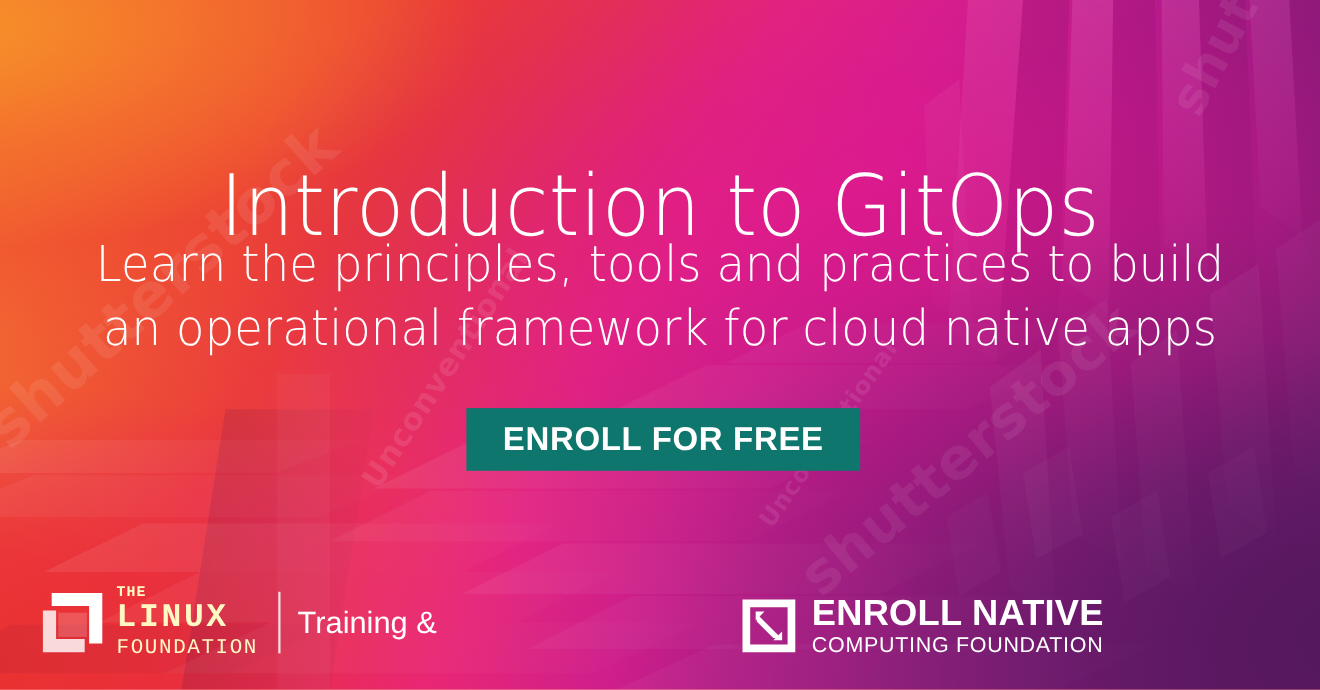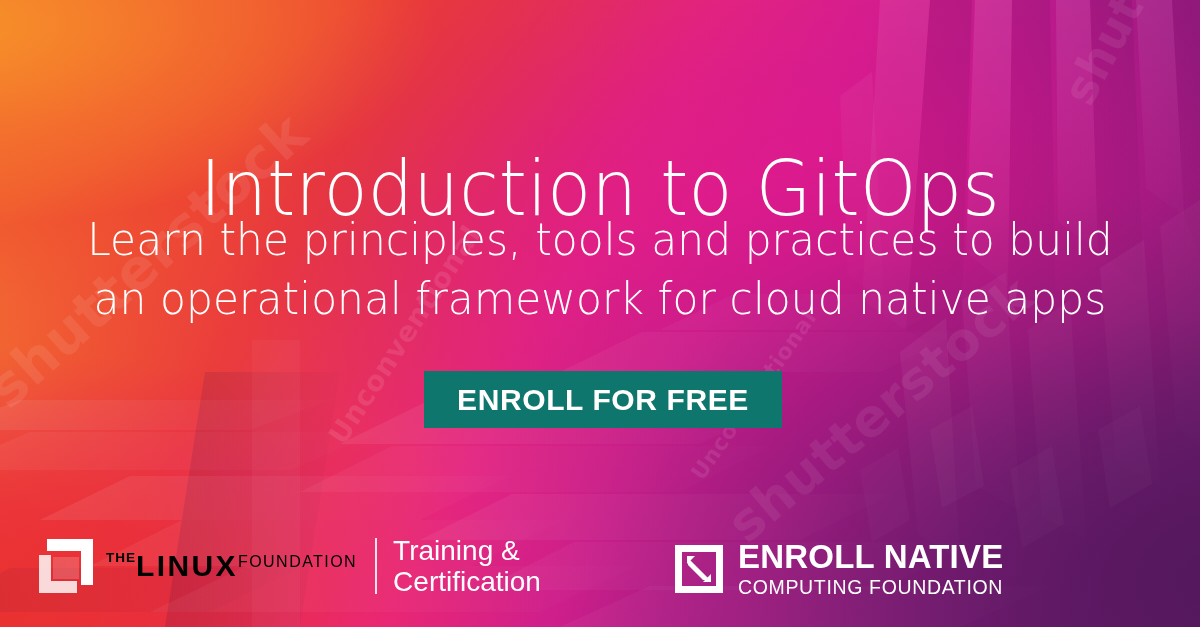--- a/index.html
+++ b/index.html
@@ -214,40 +214,40 @@
     height: 66px;
   }
   .lf-mark {
     width: 62px;
     height: 62px;
     flex: 0 0 62px;
   }
   .lf-words {
     margin-left: 9px;
     display: flex;
-    flex-direction: row;
+    flex-direction: column;
     justify-content: center;
-    color: #000000;
-    font-family: Liberation Sans, sans-serif;
+    color: #fef9c3;
+    font-family: Liberation Mono, monospace;
     line-height: 1;
   }
   .lf-the {
     font-size: 13.5px;
     font-weight: 700;
     letter-spacing: 1.0px;
     margin-bottom: 2px;
   }
   .lf-linux {
     font-size: 30px;
     font-weight: 700;
     letter-spacing: 2.4px;
     line-height: 0.98;
   }
   .lf-foundation {
-    font-size: 16px;
+    font-size: 19px;
     font-weight: 400;
     letter-spacing: 1.45px;
     margin-top: 3px;
   }
   .lf-divider {
     width: 2px;
     height: 56px;
     background: rgba(255,255,255,0.85);
     margin: 0 16px 0 18px;
     flex: 0 0 2px;
@@ -424,21 +424,20 @@
         <rect x="18" y="22" width="26" height="22" fill="#ffffff" opacity="0.18"></rect>
       </svg>
       <div class="lf-words">
         <div class="lf-the">THE</div>
         <div class="lf-linux">LINUX</div>
         <div class="lf-foundation">FOUNDATION</div>
       </div>
       <div class="lf-divider"></div>
       <div class="lf-tc">
         <span>Training &amp;</span>
-        <span>Certification</span>
       </div>
     </div>
 
     <div class="cncf">
       <svg class="cncf-mark" viewBox="0 0 52 52">
         <path d="M2 2 H50 V50 H2 Z M9 9 V43 H43 V9 Z" fill="#ffffff" fill-rule="evenodd"></path>
         <path d="M14 13 L22 13 L14 21 Z" fill="#ffffff"></path>
         <path d="M38 39 L30 39 L38 31 Z" fill="#ffffff"></path>
         <path d="M15 15 L37 37 L30 37 L15 22 Z" fill="#ffffff"></path>
         <path d="M37 15 L15 37 L15 30 L30 15 Z" fill="#ffffff" opacity="0.0"></path>

